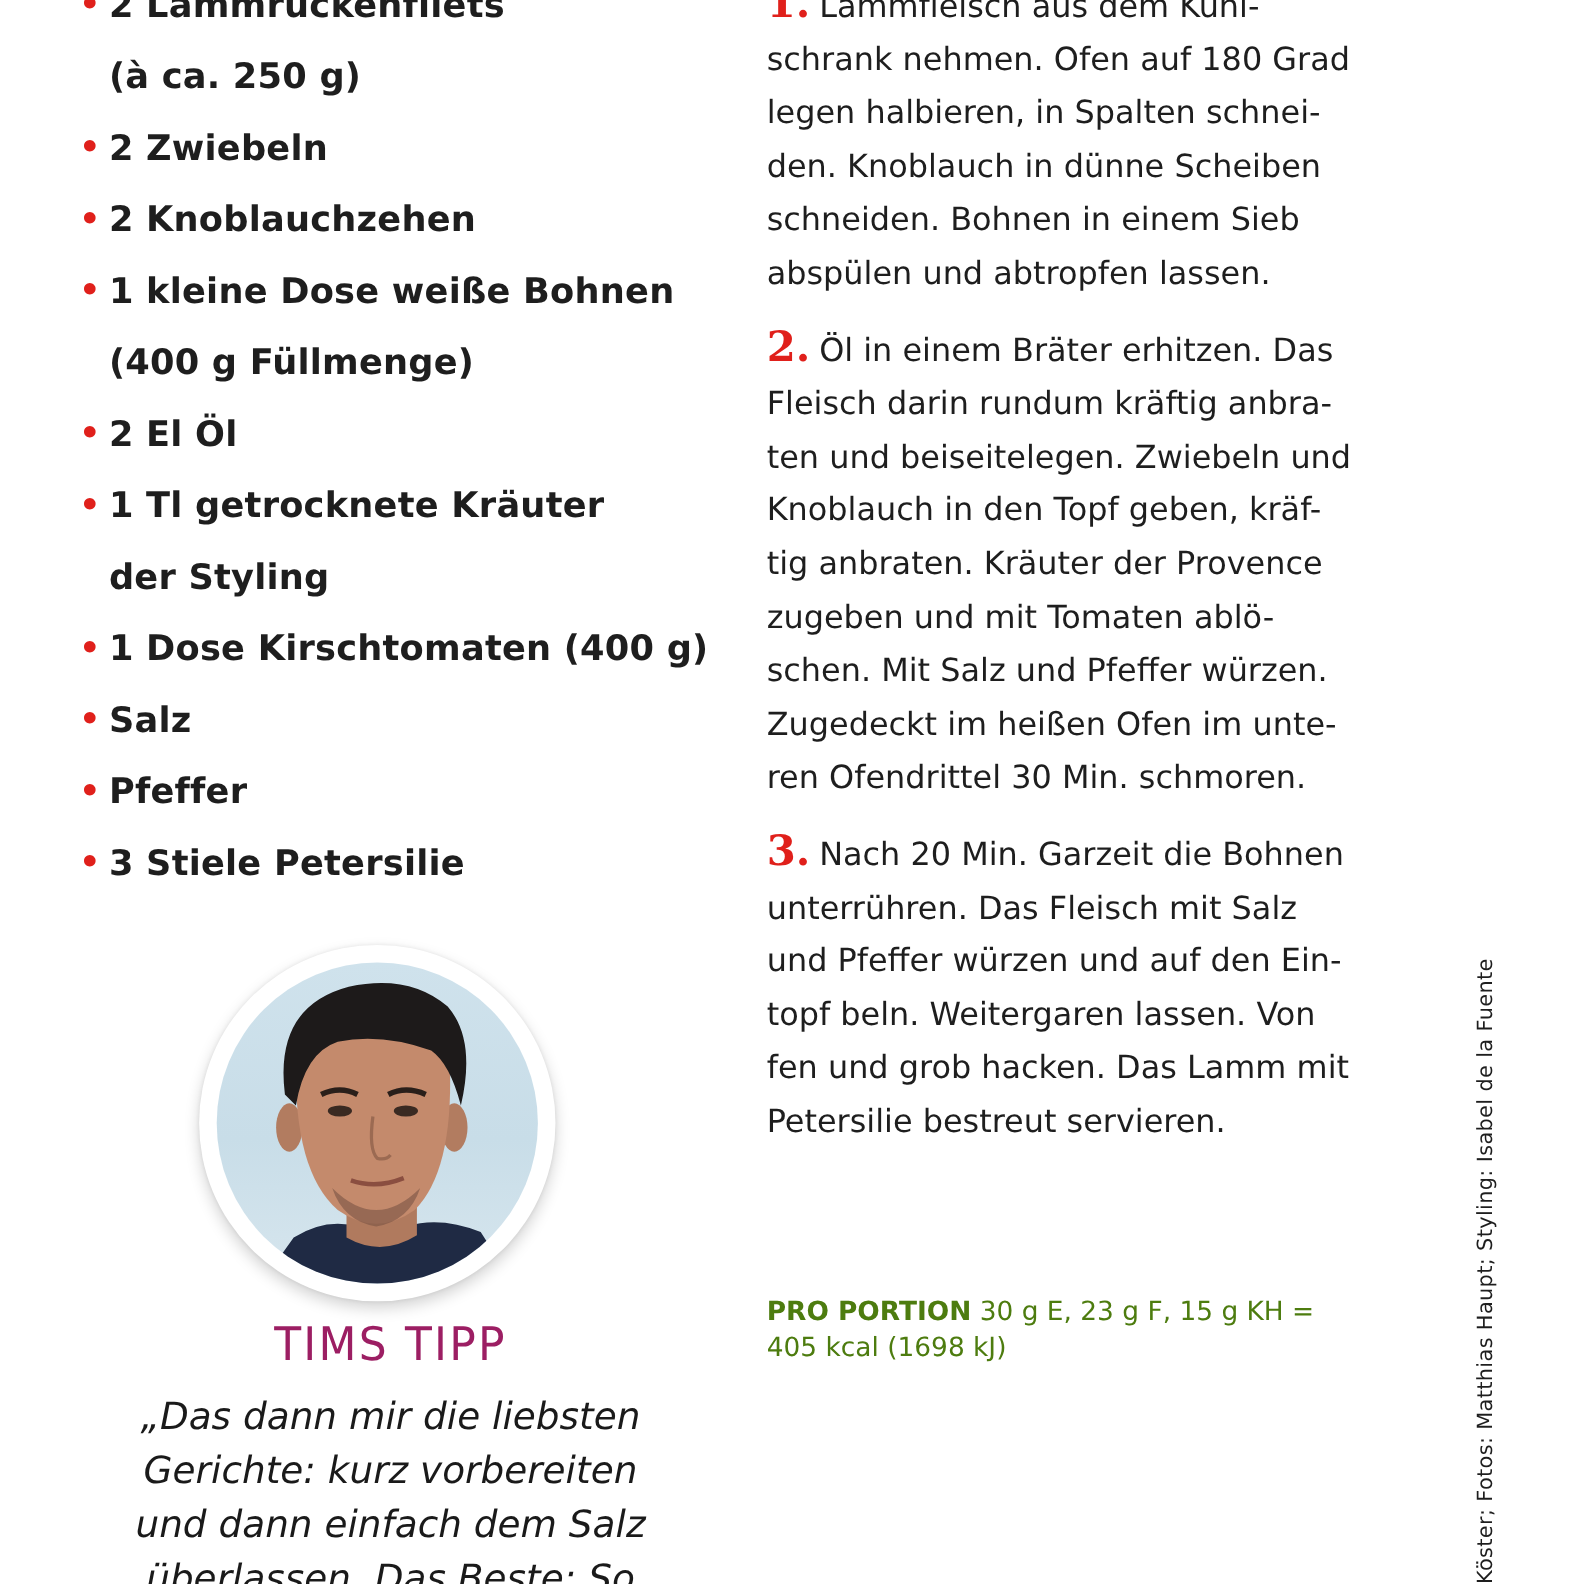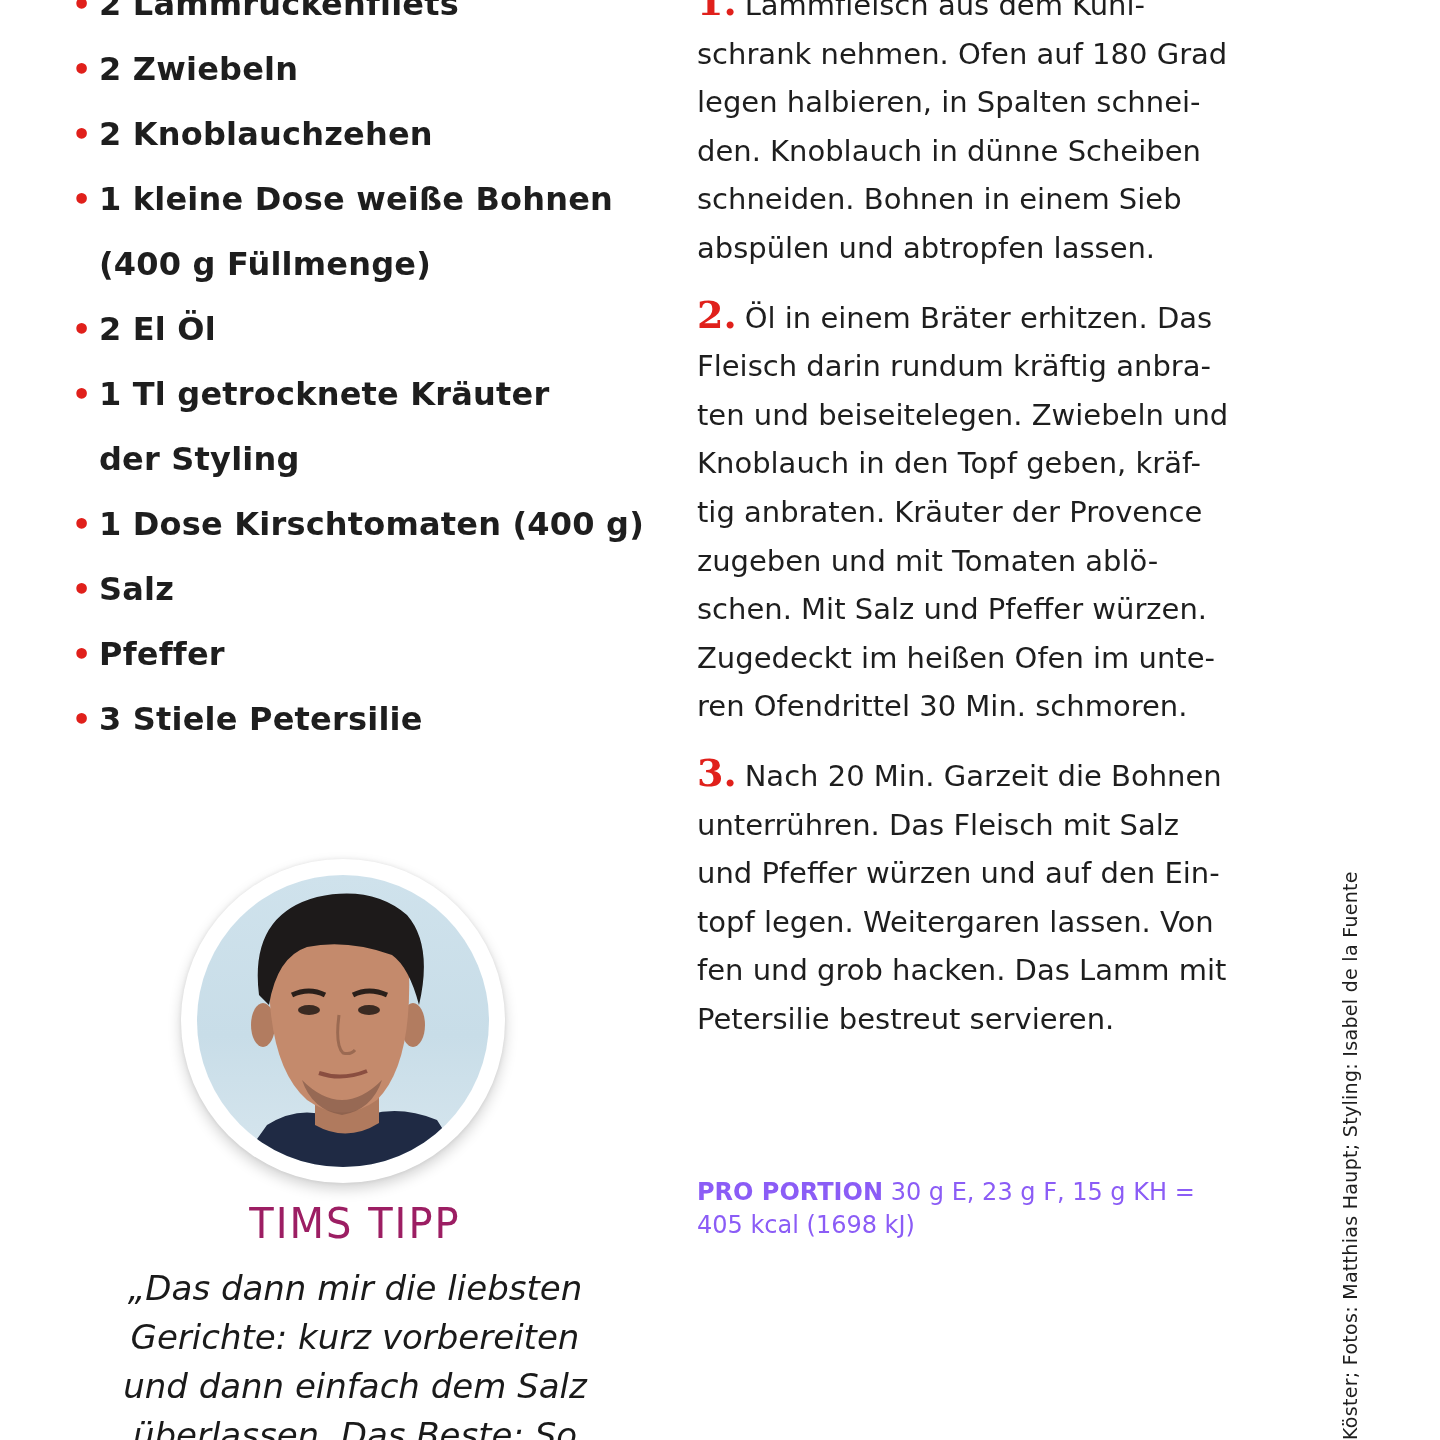--- a/index.html
+++ b/index.html
@@ -37,38 +37,39 @@
     font-family: "DejaVu Sans", sans-serif; font-size: 34px; line-height: 49px; color: #1a1a1a; font-style: italic;
   }
   .tip-quote .line { display: block; white-space: nowrap; }
 
   
   .steps { position: absolute; left: 697px; top: -22px; width: 580px; }
   .step { font-size: 29px; line-height: 48.6px; color: #1e1e1e; margin-bottom: 18px; }
   .step .line { display: block; white-space: nowrap; }
   .step-num { font-family: "DejaVu Serif", serif; font-weight: bold; color: #e0201b; font-size: 38px; margin-right: 8px; }
 
-  .nutrition { position: absolute; left: 697px; top: 1176px; width: 580px; font-size: 24px; line-height: 33px; color: #8b5cf6; }
+  .nutrition { position: absolute; left: 697px; top: 1176px; width: 580px; font-size: 24px; line-height: 33px; color: #4d7c0f; }
   .nutrition .label { font-weight: bold; }
 
   
   .credit {
     position: absolute; left: 1339px; top: 1440px; transform-origin: 0 0; transform: rotate(-90deg);
     white-space: nowrap; font-size: 19px; color: #1e1e1e; letter-spacing: 0.3px; line-height: 22px;
   }
 </style>
 </head>
 <body>
 
 <div class="page">
 
   <ul class="ingredients">
     <li class="ing-item">
       <span class="bullet">•</span>
       <span class="line">2 Lammrückenfilets</span>
+      <span class="line">(à ca. 250 g)</span>
     </li>
     <li class="ing-item">
       <span class="bullet">•</span>
       <span class="line">2 Zwiebeln</span>
     </li>
     <li class="ing-item">
       <span class="bullet">•</span>
       <span class="line">2 Knoblauchzehen</span>
     </li>
     <li class="ing-item">
@@ -158,21 +159,21 @@
       <span class="line">tig anbraten. Kräuter der Provence</span>
       <span class="line">zugeben und mit Tomaten ablö-</span>
       <span class="line">schen. Mit Salz und Pfeffer würzen.</span>
       <span class="line">Zugedeckt im heißen Ofen im unte-</span>
       <span class="line">ren Ofendrittel 30 Min. schmoren.</span>
     </div>
     <div class="step">
       <span class="line"><span class="step-num">3.</span><span>Nach 20 Min. Garzeit die Bohnen</span></span>
       <span class="line">unterrühren. Das Fleisch mit Salz</span>
       <span class="line">und Pfeffer würzen und auf den Ein-</span>
-      <span class="line">topf legen. Weitergaren lassen. Von</span>
+      <span class="line">topf beln. Weitergaren lassen. Von</span>
       <span class="line">fen und grob hacken. Das Lamm mit</span>
       <span class="line">Petersilie bestreut servieren.</span>
     </div>
   </div>
 
   <div class="nutrition">
     <span class="label">PRO PORTION</span>
     <span>30 g E, 23 g F, 15 g KH =</span><br>
     <span>405 kcal (1698 kJ)</span>
   </div>

